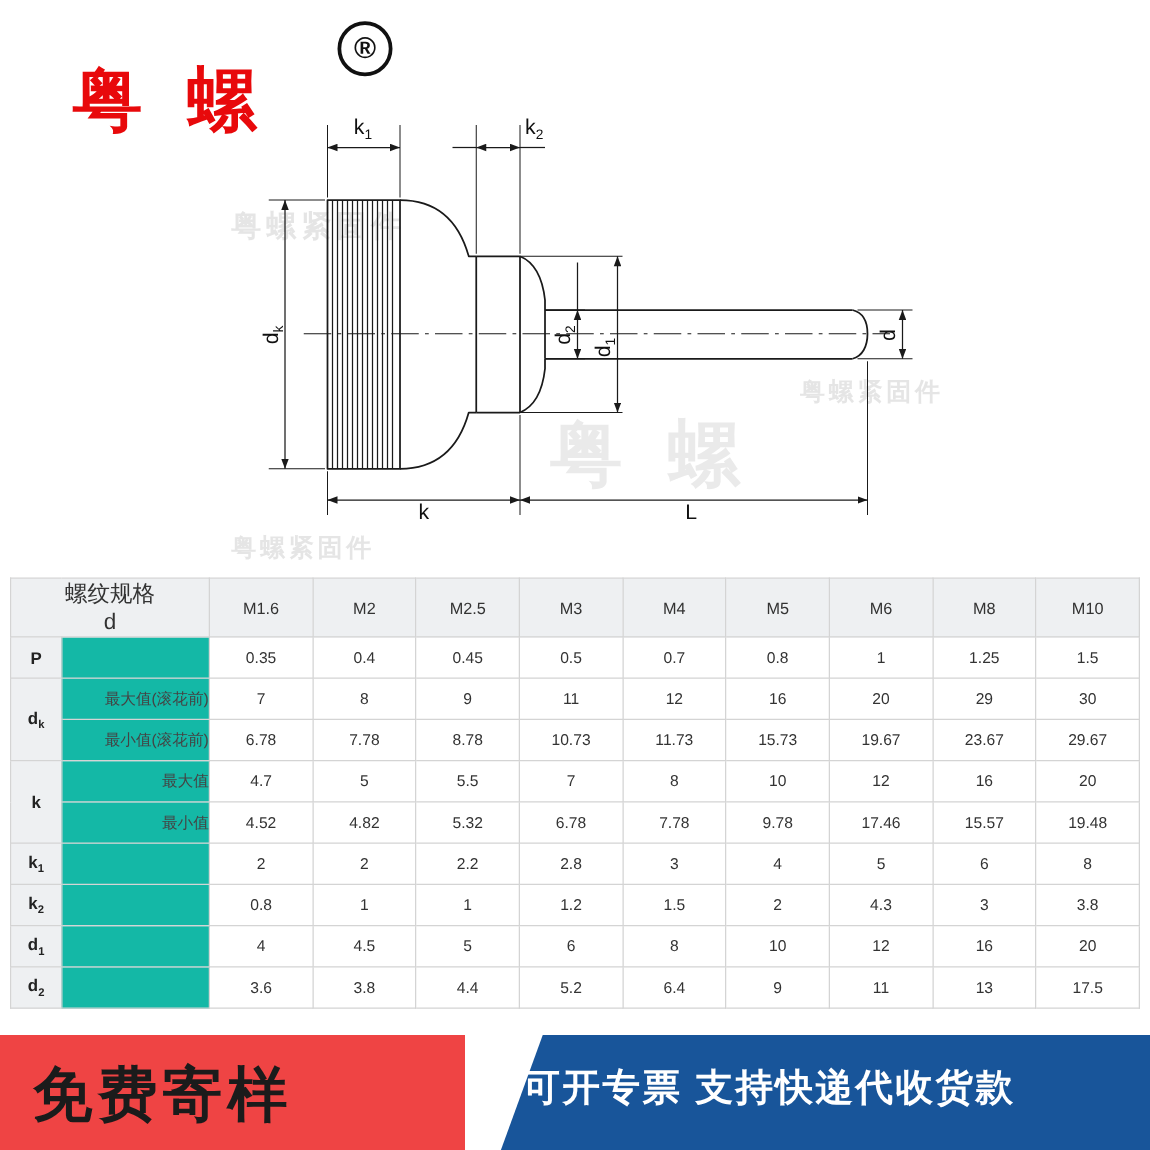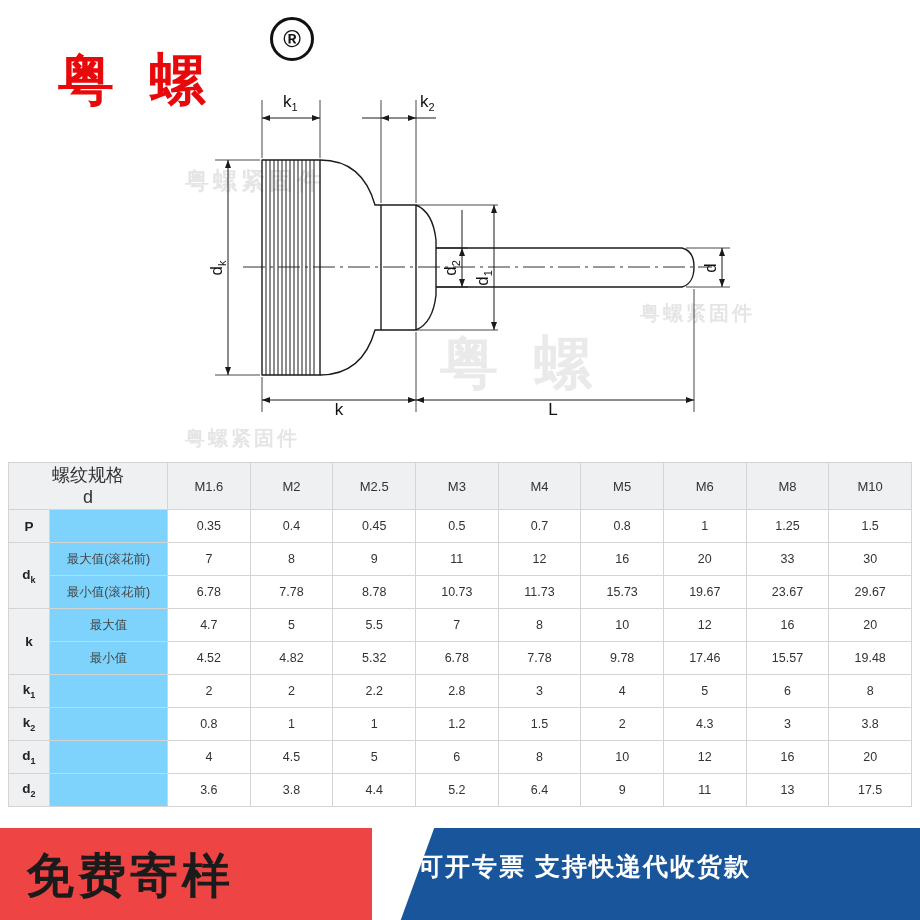--- a/index.html
+++ b/index.html
@@ -101,24 +101,25 @@
     font-size: 18px;
   }
   #spec-table td.rowlabel {
     background: #eef0f2;
     width: 38px;
     font-weight: bold;
     font-size: 13.5px;
     color: #222;
   }
   #spec-table td.sublabel {
-    background: #7dd3fc;
+    background: #14b8a6;
     width: 112px;
     font-size: 12.5px;
     color: #444;
+    text-align: right;
   }
   #spec-table td.val { width: 78px; }
   .sub { font-size: 9px; vertical-align: sub; }
 
   
   #banner {
     position: absolute;
     left: 0;
     bottom: 0;
     width: 920px;
@@ -150,21 +151,21 @@
     top: -10px;
     width: 90px;
     height: 120px;
     background: #ffffff;
     transform: skewX(-20deg);
   }
   #banner .blue-block .blue-text {
     position: absolute;
     left: 46px;
     top: 22px;
-    font-size: 25px;
+    font-size: 30px;
     font-weight: bold;
     color: #ffffff;
     letter-spacing: 2px;
   }
 </style>
 </head>
 <body>
 
 <div id="brand">
   <div class="brand-text">粤 螺</div>
@@ -324,21 +325,21 @@
     <tr>
       <td class="rowlabel" rowspan="2">d<span class="sub">k</span></td>
       <td class="sublabel">最大值(滚花前)</td>
       <td class="val">7</td>
       <td class="val">8</td>
       <td class="val">9</td>
       <td class="val">11</td>
       <td class="val">12</td>
       <td class="val">16</td>
       <td class="val">20</td>
-      <td class="val">33</td>
+      <td class="val">29</td>
       <td class="val">30</td>
     </tr>
 
     <tr>
       <td class="sublabel">最小值(滚花前)</td>
       <td class="val">6.78</td>
       <td class="val">7.78</td>
       <td class="val">8.78</td>
       <td class="val">10.73</td>
       <td class="val">11.73</td>

